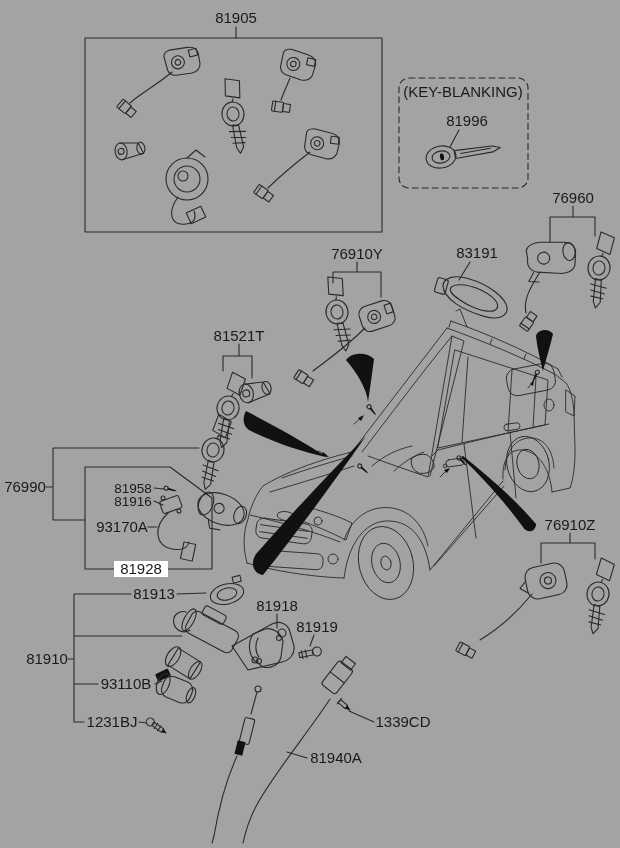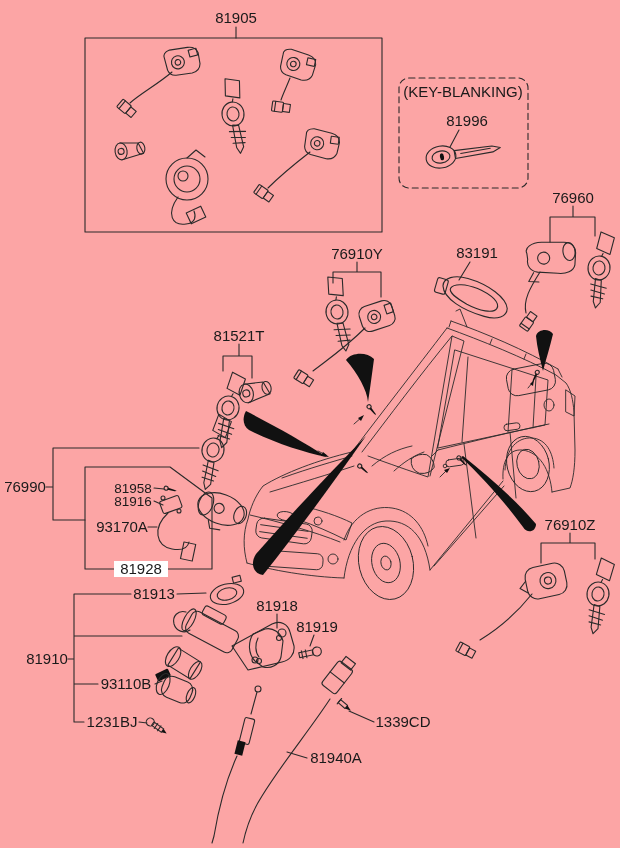--- a/index.html
+++ b/index.html
@@ -1,16 +1,16 @@
 <!DOCTYPE html>
 <html><head>
 <meta charset="utf-8">
 <style>
   html,body{margin:0;padding:0;background:#ffffff;}
-  .stage{width:620px;height:848px;background:#fca5a5;position:relative;font-family:"Liberation Sans",sans-serif;}
+  .stage{width:620px;height:848px;background:#a3a3a3;position:relative;font-family:"Liberation Sans",sans-serif;}
   svg{display:block;}
   .ln{fill:none;stroke:#2a2a2a;stroke-width:1.1;stroke-linecap:round;stroke-linejoin:round;}
   .thin{fill:none;stroke:#2a2a2a;stroke-width:0.9;stroke-linecap:round;stroke-linejoin:round;}
   .fillb{fill:#111;stroke:none;}
   .lbl{font-family:"Liberation Sans",sans-serif;font-size:15px;fill:#1a1a1a;}
   .lbl-sm{font-family:"Liberation Sans",sans-serif;font-size:13.5px;fill:#1a1a1a;}
   .mid{text-anchor:middle;}
   .dash{stroke-dasharray:6 4;}
 </style>
 </head>

